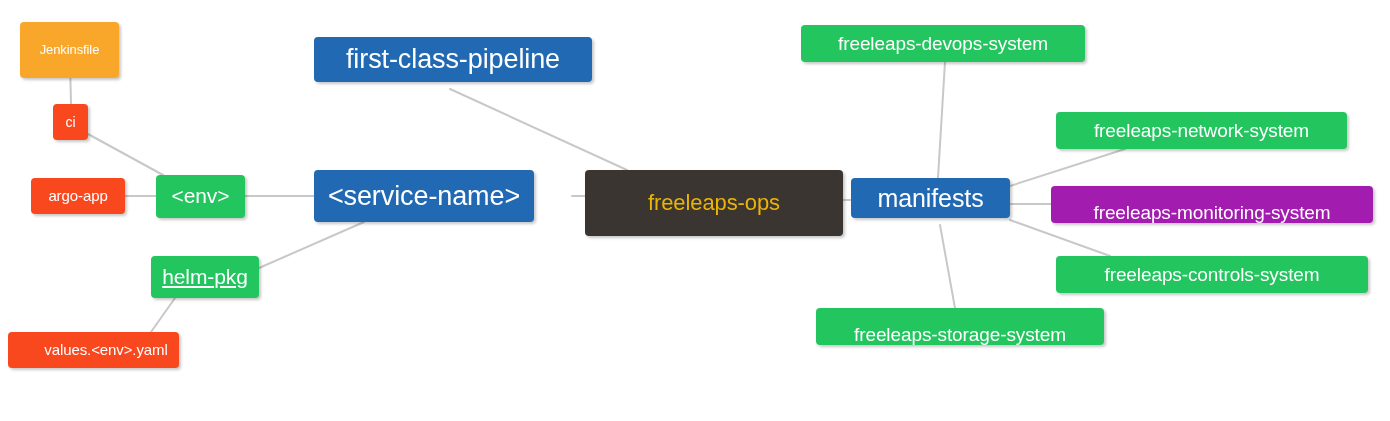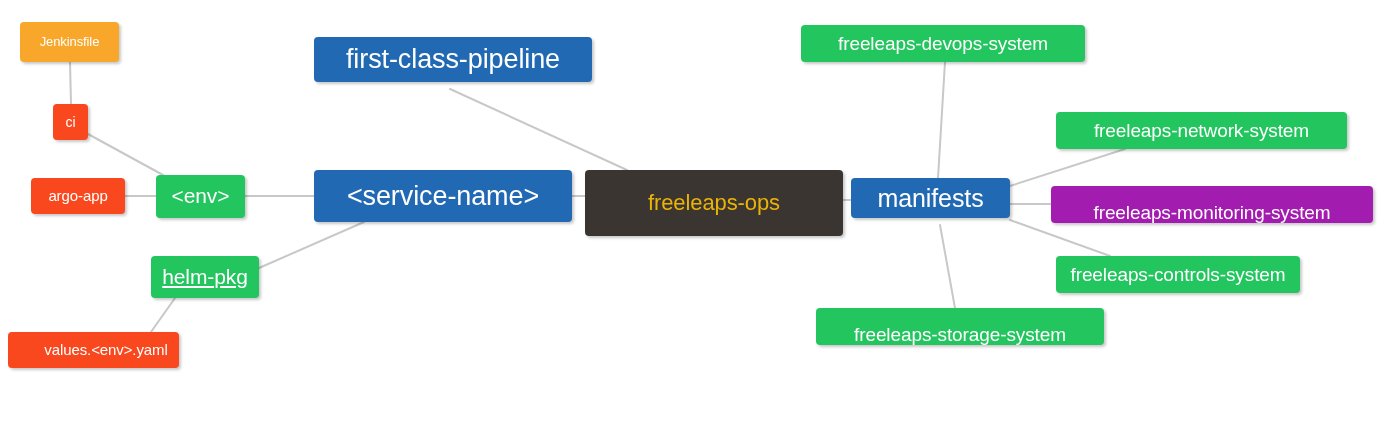--- a/index.html
+++ b/index.html
@@ -57,59 +57,59 @@
       <line x1="572" y1="196" x2="585" y2="196" stroke="#c8c8c8" stroke-width="2" stroke-linecap="round"></line>
       <line x1="450" y1="89" x2="627" y2="170" stroke="#c8c8c8" stroke-width="2" stroke-linecap="round"></line>
       <line x1="843" y1="200" x2="851" y2="200" stroke="#c8c8c8" stroke-width="2" stroke-linecap="round"></line>
       <line x1="938" y1="178" x2="945" y2="62" stroke="#c8c8c8" stroke-width="2" stroke-linecap="round"></line>
       <line x1="1010" y1="186" x2="1125" y2="149" stroke="#c8c8c8" stroke-width="2" stroke-linecap="round"></line>
       <line x1="1010" y1="204" x2="1051" y2="204" stroke="#c8c8c8" stroke-width="2" stroke-linecap="round"></line>
       <line x1="1010" y1="220" x2="1110" y2="256" stroke="#c8c8c8" stroke-width="2" stroke-linecap="round"></line>
       <line x1="940" y1="225" x2="955" y2="308" stroke="#c8c8c8" stroke-width="2" stroke-linecap="round"></line>
     </svg>
   <div id="nodes">
-      <div class="node" style="left: 20px; top: 22px; width: 99px; height: 40px; background: rgb(249, 167, 43); color: rgb(255, 255, 255); font-size: 13px;">
+      <div class="node" style="left: 20px; top: 22px; width: 99px; height: 56px; background: rgb(249, 167, 43); color: rgb(255, 255, 255); font-size: 13px;">
         <span class="node-label">Jenkinsfile</span>
       </div>
       <div class="node" style="left: 53px; top: 104px; width: 35px; height: 36px; background: rgb(249, 71, 30); color: rgb(255, 255, 255); font-size: 14px;">
         <span class="node-label">ci</span>
       </div>
       <div class="node" style="left: 31px; top: 178px; width: 94px; height: 36px; background: rgb(249, 71, 30); color: rgb(255, 255, 255); font-size: 15px;">
         <span class="node-label">argo-app</span>
       </div>
       <div class="node" style="left: 156px; top: 175px; width: 89px; height: 43px; background: rgb(34, 197, 94); color: rgb(255, 255, 255); font-size: 21px;">
         <span class="node-label">&lt;env&gt;</span>
       </div>
       <div class="node" style="left: 151px; top: 256px; width: 108px; height: 42px; background: rgb(34, 197, 94); color: rgb(255, 255, 255); font-size: 21px; text-decoration: underline;">
         <span class="node-label">helm-pkg</span>
       </div>
       <div class="node" style="left: 8px; top: 332px; width: 171px; height: 36px; background: rgb(249, 71, 30); color: rgb(255, 255, 255); font-size: 15px; padding-left: 25px;">
         <span class="node-label">values.&lt;env&gt;.yaml</span>
       </div>
       <div class="node" style="left: 314px; top: 37px; width: 278px; height: 45px; background: rgb(34, 105, 179); color: rgb(255, 255, 255); font-size: 27px;">
         <span class="node-label">first-class-pipeline</span>
       </div>
-      <div class="node" style="left: 314px; top: 170px; width: 258px; height: 52px; background: rgb(34, 105, 179); color: rgb(255, 255, 255); font-size: 27px;">
+      <div class="node" style="left: 314px; top: 170px; width: 220px; height: 52px; background: rgb(34, 105, 179); color: rgb(255, 255, 255); font-size: 27px;">
         <span class="node-label">&lt;service-name&gt;</span>
       </div>
       <div class="node" style="left: 585px; top: 170px; width: 258px; height: 66px; background: rgb(59, 53, 49); color: #eab308; font-size: 22px;">
         <span class="node-label">freeleaps-ops</span>
       </div>
       <div class="node" style="left: 851px; top: 178px; width: 159px; height: 40px; background: rgb(34, 105, 179); color: rgb(255, 255, 255); font-size: 25px;">
         <span class="node-label">manifests</span>
       </div>
       <div class="node" style="left: 801px; top: 25px; width: 284px; height: 37px; background: rgb(34, 197, 94); color: rgb(255, 255, 255); font-size: 19px;">
         <span class="node-label">freeleaps-devops-system</span>
       </div>
       <div class="node" style="left: 1056px; top: 112px; width: 291px; height: 37px; background: rgb(34, 197, 94); color: rgb(255, 255, 255); font-size: 19px;">
         <span class="node-label">freeleaps-network-system</span>
       </div>
       <div class="node" style="left: 1051px; top: 186px; width: 322px; height: 37px; background: #a21caf; color: rgb(255, 255, 255); font-size: 19px; align-items: flex-end;">
         <span class="node-label">freeleaps-monitoring-system</span>
       </div>
-      <div class="node" style="left: 1056px; top: 256px; width: 244px; height: 37px; background: rgb(34, 197, 94); color: rgb(255, 255, 255); font-size: 19px;">
+      <div class="node" style="left: 1056px; top: 256px; width: 312px; height: 37px; background: rgb(34, 197, 94); color: rgb(255, 255, 255); font-size: 19px;">
         <span class="node-label">freeleaps-controls-system</span>
       </div>
       <div class="node" style="left: 816px; top: 308px; width: 288px; height: 37px; background: rgb(34, 197, 94); color: rgb(255, 255, 255); font-size: 19px; align-items: flex-end;">
         <span class="node-label">freeleaps-storage-system</span>
       </div>
     </div>
 </div>
 
 </body></html>

